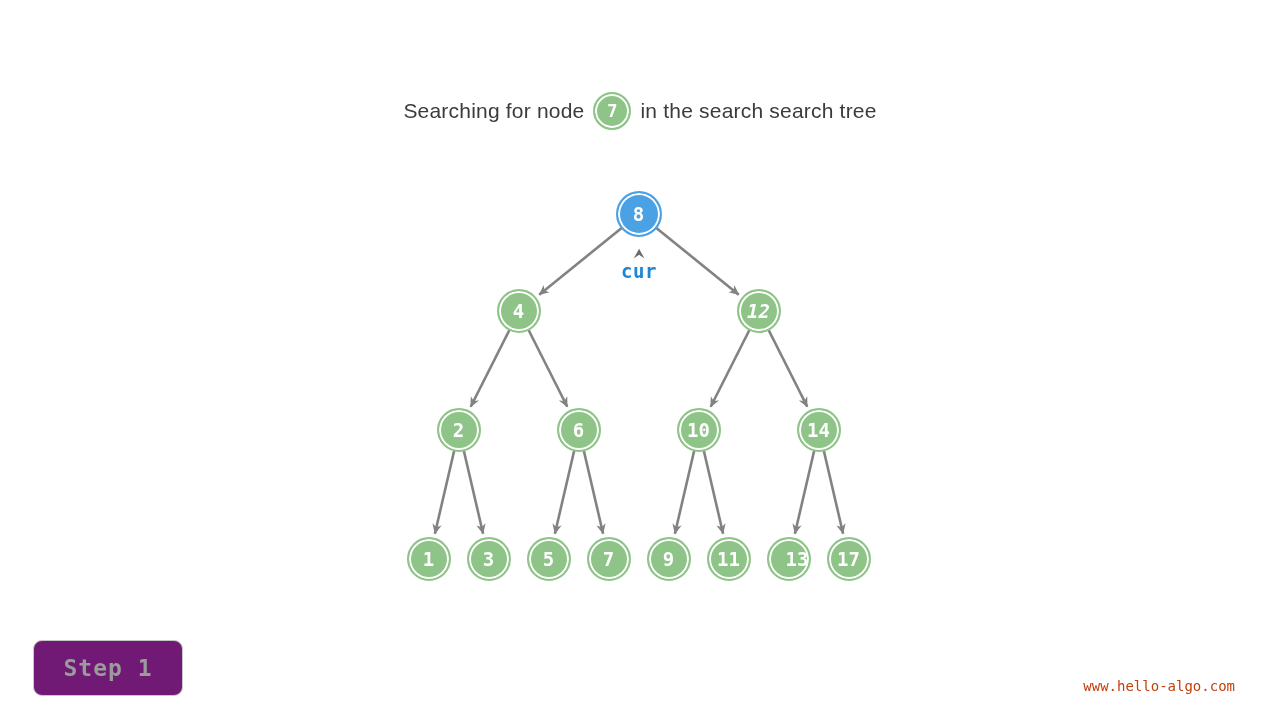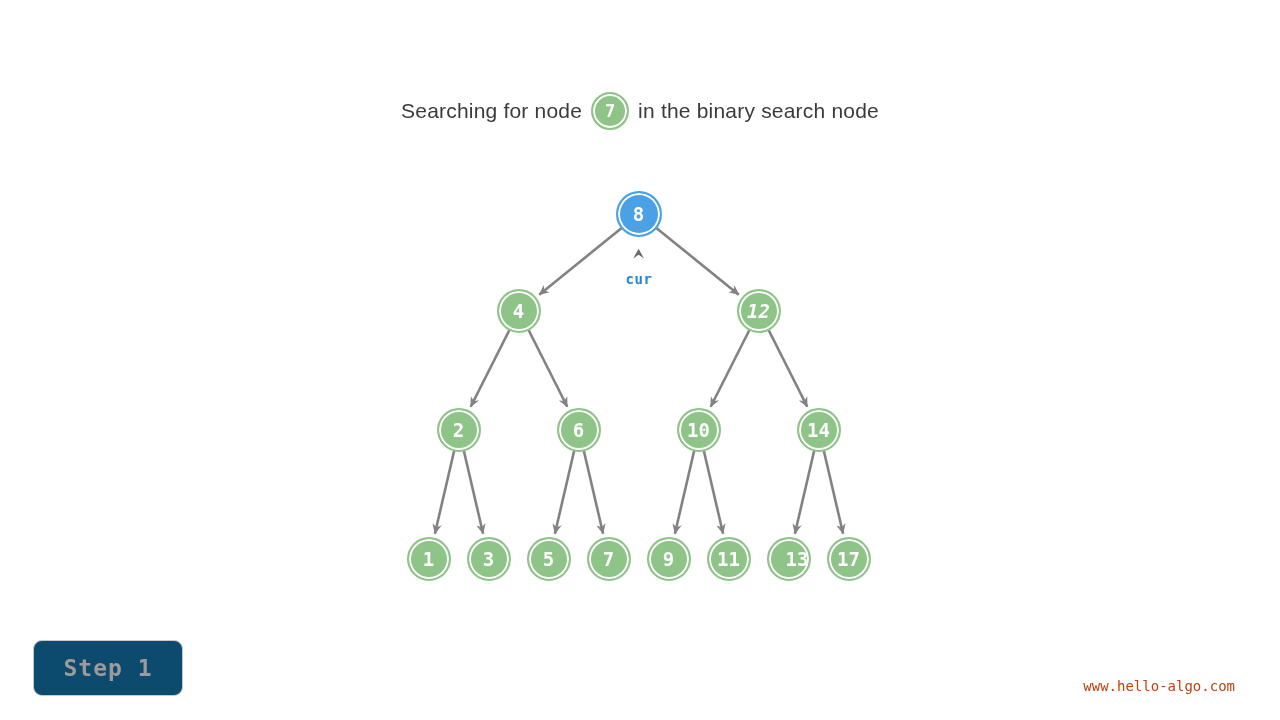--- a/index.html
+++ b/index.html
@@ -44,31 +44,30 @@
   }
 
   
   #cur-pointer {
     position: absolute;
     display: flex; flex-direction: column; align-items: center;
     transform: translateX(-50%);
   }
   #cur-arrow { display: block; }
   #cur-label {
-    margin-top: 11px;
     font-family: "DejaVu Sans Mono", monospace;
-    font-weight: bold; font-size: 14px;
+    font-weight: bold; font-size: 19px;
     color: var(--cur-blue); letter-spacing: 0.5px;
   }
 
   
   .step-box {
     position: absolute; left: 33px; top: 640px;
     width: 148px; height: 54px;
-    background: #0c4a6e;
+    background: #701a75;
     border: 1.5px solid #c9c9c9;
     border-radius: 9px;
     display: flex; align-items: center; justify-content: center;
   }
   .step-label {
     font-family: "DejaVu Sans Mono", monospace;
     font-weight: bold; font-size: 23px;
     color: #9b9b9b; letter-spacing: 1px;
   }
 
@@ -82,21 +81,21 @@
 </head>
 <body>
 
 <div id="stage">
 
   <div class="title-row">
     <span class="title-text">Searching for node</span>
     <span class="title-node">
       <span>7</span>
     </span>
-    <span class="title-text">in the binary search node</span>
+    <span class="title-text">in the search search tree</span>
   </div>
 
   <svg id="edges-svg">
     <defs>
       <marker id="arrow" markerUnits="userSpaceOnUse" markerWidth="12" markerHeight="11" refX="10" refY="5" orient="auto">
         <path id="arrowhead-path" d="M0.5,0.3 L10.5,5 L0.5,9.7 L3.4,5 Z" fill="#828282"></path>
       </marker>
     </defs>
     <g id="edge-group">
         <line x1="639" y1="214" x2="539.2201334017233" y2="294.6553921669404" stroke="#828282" stroke-width="2.6" marker-end="url(#arrow)"></line>

